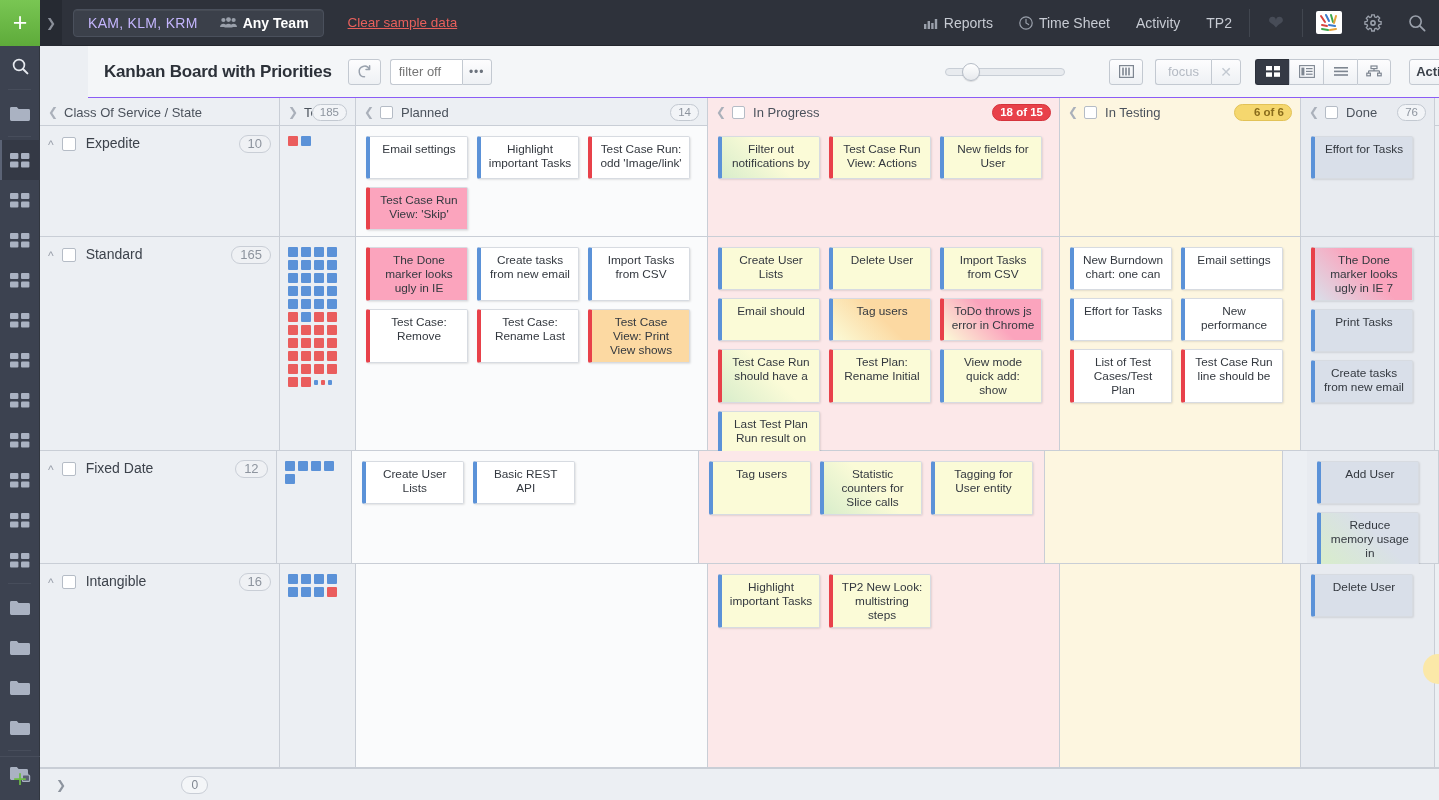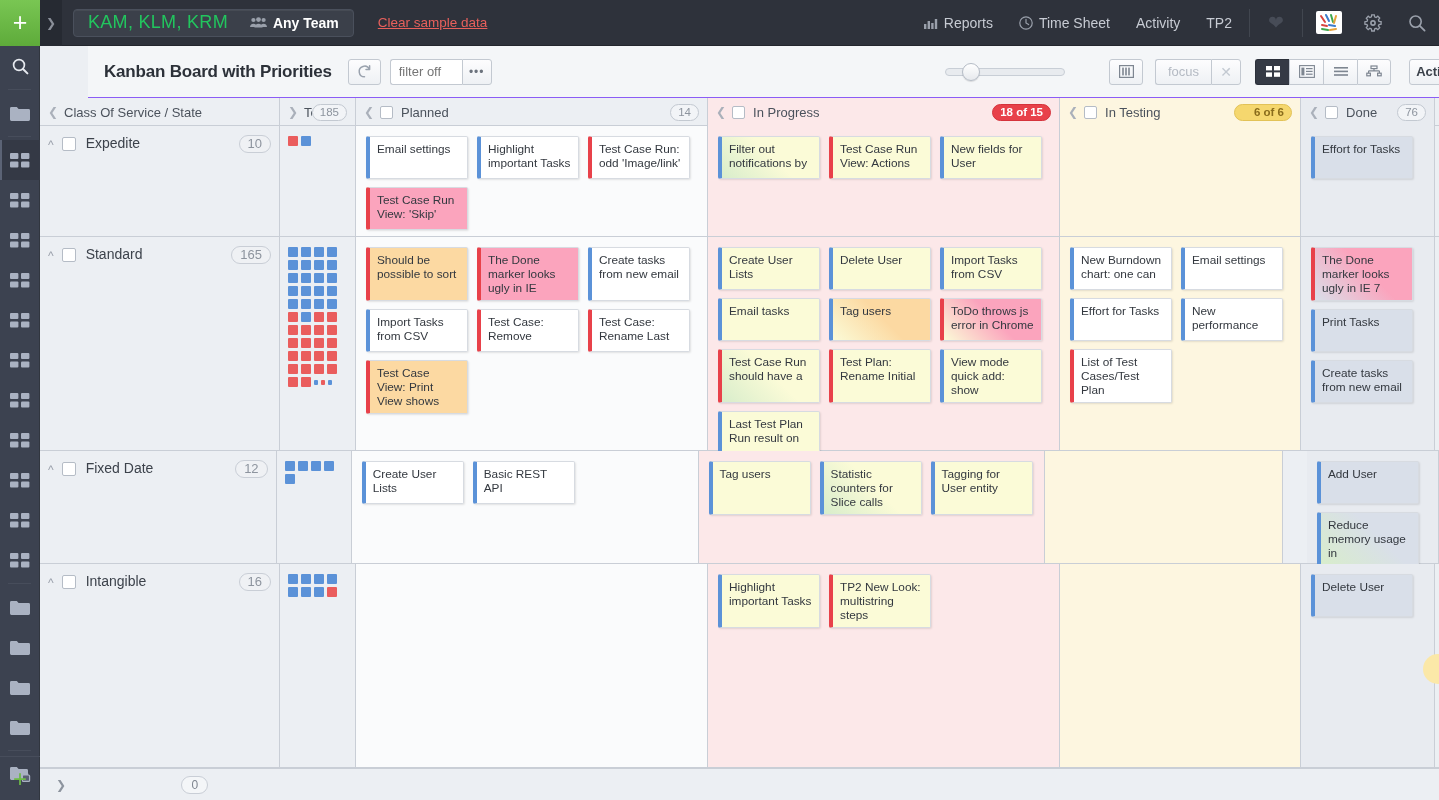--- a/index.html
+++ b/index.html
@@ -26,21 +26,21 @@
     width: 22px; height: 46px; background: #262a32; display: flex;
     align-items: center; justify-content: center; cursor: pointer;
     color: #8a8f99; font-size: 12px;
   }
   #proj-pill {
     margin-left: 11px; height: 28px; background: #3b404a;
     border: 1px solid #4a505c; border-radius: 4px;
     display: flex; align-items: center; padding: 0 14px; cursor: pointer;
     box-shadow: inset 0 1px 0 rgba(255,255,255,.06);
   }
-  #proj-pill .codes { color: #22c55e; font-size: 18px; letter-spacing: .3px; }
+  #proj-pill .codes { color: #c4b5fd; font-size: 14px; letter-spacing: .3px; }
   #proj-pill .sep { width: 22px; }
   #proj-pill .team-ic { color: #9aa0ab; font-size: 13px; margin-right: 6px; letter-spacing:-2px;}
   #proj-pill .team { color: #fff; font-size: 14px; font-weight: bold; }
   #clear-link {
     margin-left: 24px; color: #e8605c; font-size: 13.5px;
     text-decoration: underline; cursor: pointer;
   }
   #top-right { margin-left: auto; display: flex; align-items: center; height: 46px; }
   .tnav { color: #c7cbd3; font-size: 14px; padding: 0 13px; cursor: pointer;
           display: flex; align-items: center; height: 46px; }
@@ -154,21 +154,21 @@
   .card {
     width: 102px; min-height: 43px; border: 1px solid #d7dbe1;
     border-left: 4px solid #5b92d8; border-radius: 2px;
     padding: 5px 6px 5px 7px; font-size: 11.8px; line-height: 14px;
     color: #33383f; cursor: pointer; overflow: hidden;
     box-shadow: 1px 1px 2px rgba(0,0,0,.10); background: #ffffff;
     position: relative;
   }
   .card.pr-red { border-left-color: #e8414a; }
   .card.pr-blue { border-left-color: #5b92d8; }
-  .card .txt { position: relative; z-index: 2; }
+  .card .txt { position: relative; z-index: 2; text-align: center; }
 
   
   .bg-white { background: #ffffff; }
   .bg-yellow { background: #fbfbd7; }
   .bg-grayblue { background: #d9dfe9; }
   .bg-pink { background: #fba4bd; }
   .bg-orange { background: #fcd9a2; }
   .bg-grad-green-on-yellow { background: linear-gradient(225deg,#fbfbd7 0%,#fbfbd7 48%,#d8edcb 100%); }
   .bg-grad-pink-on-yellow { background: linear-gradient(225deg,#fba4bd 0%,#fba4bd 48%,#fbfbd7 100%); }
   .bg-grad-orange-on-yellow { background: linear-gradient(225deg,#fcd9a2 0%,#fcd9a2 48%,#fbfbd7 100%); }
@@ -668,23 +668,20 @@
           <span class="mini r"></span>
           <span class="mini r"></span>
           <span class="mini r"></span>
           <span class="mini r"></span>
           <span class="mini r"></span>
           <span class="mini tiny" style="background: rgb(91, 146, 216);"></span>
           <span class="mini tiny" style="background: rgb(234, 93, 93);"></span>
           <span class="mini tiny" style="background: rgb(91, 146, 216);"></span>
         </div>
         <div class="cell cardzone tint-white" style="width: 352px;">
-          <div class="card pr-red bg-orange">
-            <div class="txt">Should be possible to sort</div>
-          </div>
           <div class="card pr-red bg-pink">
             <div class="txt">The Done marker looks ugly in IE</div>
           </div>
           <div class="card pr-blue bg-white">
             <div class="txt">Create tasks from new email</div>
           </div>
           <div class="card pr-blue bg-white">
             <div class="txt">Import Tasks from CSV</div>
           </div>
           <div class="card pr-red bg-white">
@@ -701,21 +698,21 @@
           <div class="card pr-blue bg-yellow">
             <div class="txt">Create User Lists</div>
           </div>
           <div class="card pr-blue bg-yellow">
             <div class="txt">Delete User</div>
           </div>
           <div class="card pr-blue bg-yellow">
             <div class="txt">Import Tasks from CSV</div>
           </div>
           <div class="card pr-blue bg-yellow">
-            <div class="txt">Email tasks</div>
+            <div class="txt">Email should</div>
           </div>
           <div class="card pr-blue bg-grad-orange-on-yellow">
             <div class="txt">Tag users</div>
           </div>
           <div class="card pr-red bg-grad-pink-on-yellow">
             <div class="txt">ToDo throws js error in Chrome</div>
           </div>
           <div class="card pr-red bg-grad-green-on-yellow">
             <div class="txt">Test Case Run should have a</div>
           </div>
@@ -737,20 +734,23 @@
             <div class="txt">Email settings</div>
           </div>
           <div class="card pr-blue bg-white">
             <div class="txt">Effort for Tasks</div>
           </div>
           <div class="card pr-blue bg-white">
             <div class="txt">New performance</div>
           </div>
           <div class="card pr-red bg-white">
             <div class="txt">List of Test Cases/Test Plan</div>
+          </div>
+          <div class="card pr-red bg-white">
+            <div class="txt">Test Case Run line should be</div>
           </div>
         </div>
         <div class="cell cardzone tint-dgray" style="width: 134px;">
           <div class="card pr-red bg-grad-pink-on-gray">
             <div class="txt">The Done marker looks ugly in IE 7</div>
           </div>
           <div class="card pr-blue bg-grayblue">
             <div class="txt">Print Tasks</div>
           </div>
           <div class="card pr-blue bg-grayblue">

